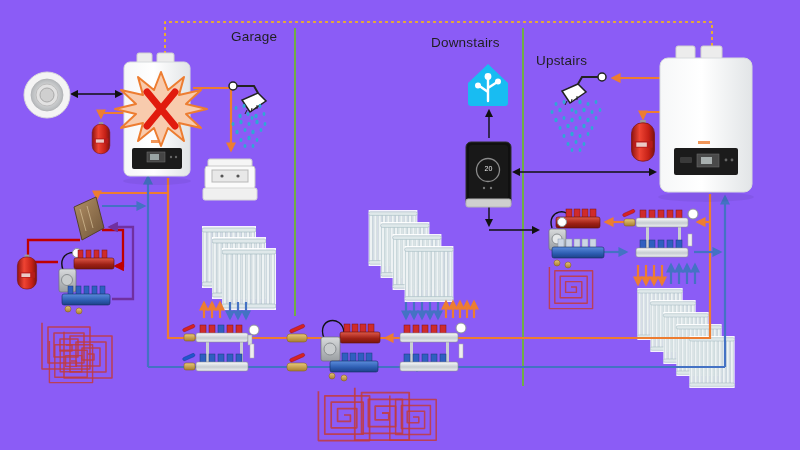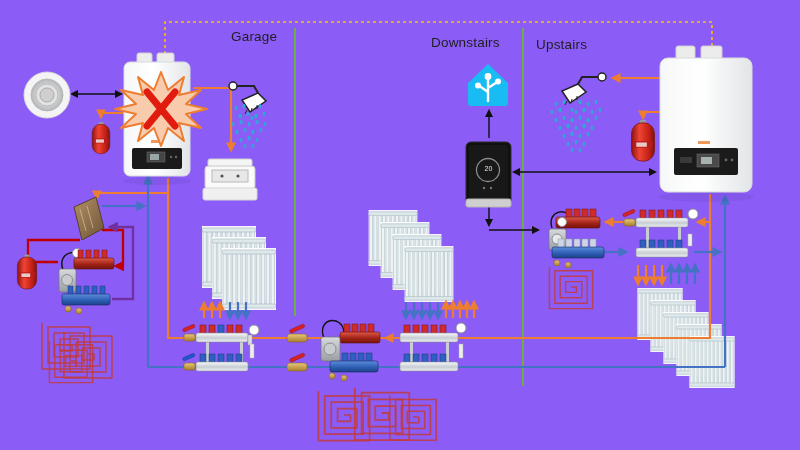--- a/index.html
+++ b/index.html
@@ -518,16 +518,16 @@
   <rect x="701" y="157" width="11" height="7" fill="#a9b0b0"></rect>
   <circle cx="726" cy="160" r="1.4" fill="#666"></circle>
         <circle cx="732" cy="160" r="1.4" fill="#666"></circle>
   <rect x="680" y="157" width="12" height="6" rx="1" fill="#3a3a3a"></rect>
 </g>
 
 </svg>
 
 <div class="zone-label" style="left:231px;top:29px">Garage</div>
 <div class="zone-label" style="left:431px;top:35px">Downstairs</div>
-<div class="zone-label" style="left:536px;top:37px">Upstairs</div>
+<div class="zone-label" style="left:536px;top:53px">Upstairs</div>
 <div class="tstat-val">20</div>
 
 </div>
 
 </body></html>

